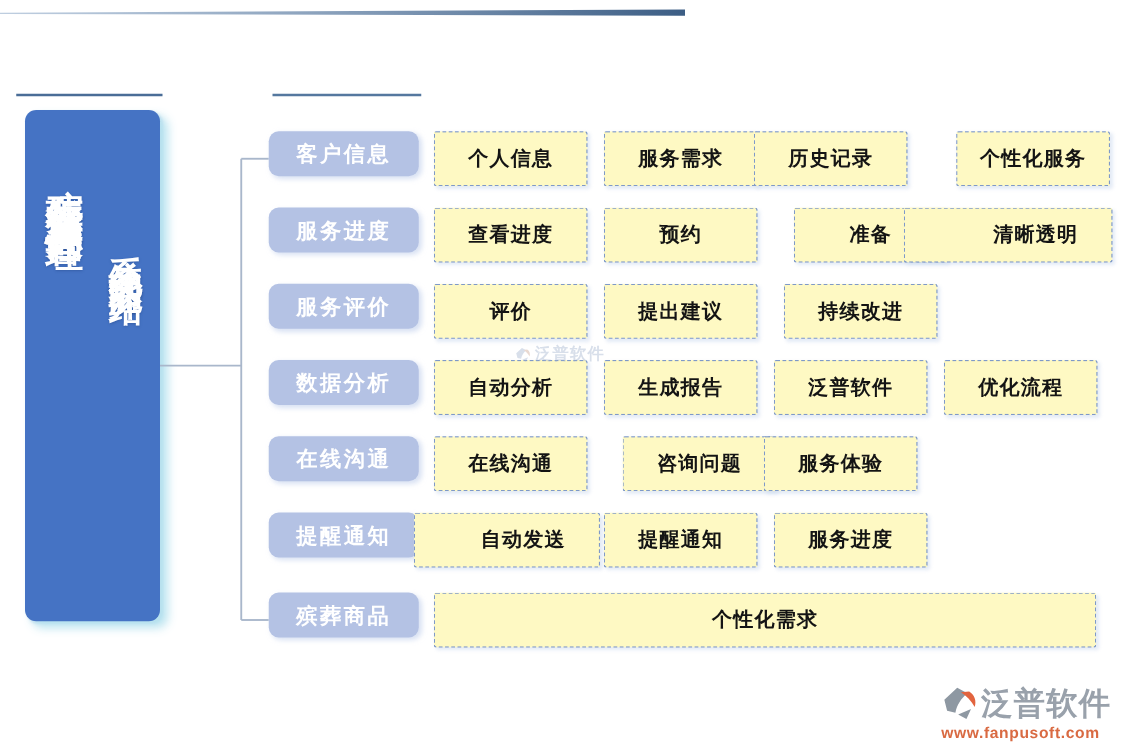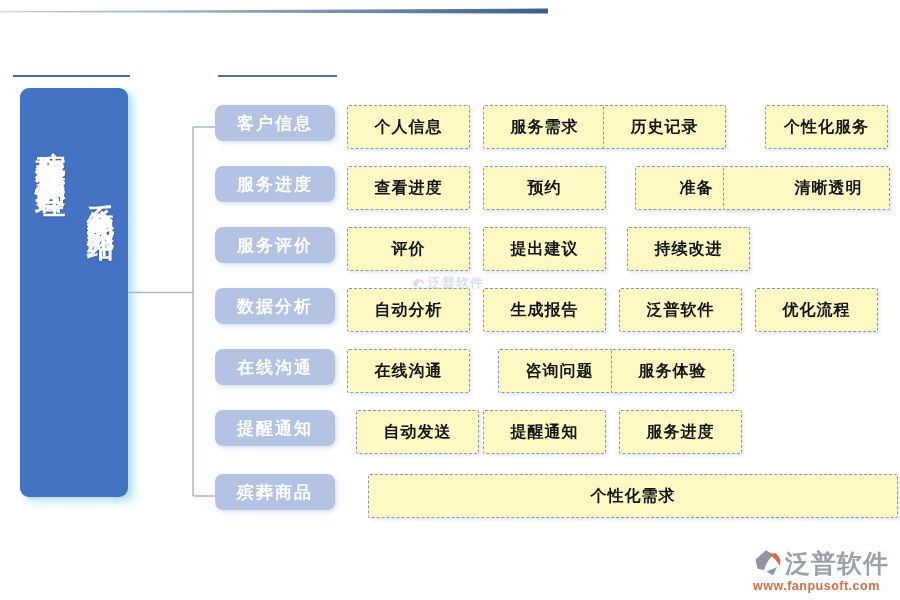--- a/index.html
+++ b/index.html
@@ -50,21 +50,21 @@
     display:flex;align-items:center;justify-content:center;
     box-shadow:2px 2px 4px rgba(190,205,235,0.6);
   }
   .feat-box{
     position:absolute;top:0;width:121px;height:42px;
     background:#fef9c3;border:1px dashed var(--dashed_border);border-radius:2px;
     color:var(--box_text);font-size:16px;font-weight:bold;letter-spacing:1px;
     display:flex;align-items:center;justify-content:center;
     box-shadow:2px 2px 3px rgba(195,210,235,0.45);
   }
-  .feat-box.wide{width:528px;margin-left:21px;}
+  .feat-box.wide{width:528px;}
 
   
   #watermark{
     position:absolute;left:412px;top:274px;opacity:0.4;
     display:flex;align-items:center;gap:3px;pointer-events:none;
   }
   #watermark .wm-text{font-size:13px;font-weight:bold;color:#9fb0cc;letter-spacing:1px;}
 
   
   #logo{position:absolute;left:753px;top:548px;width:142px;}
@@ -132,21 +132,21 @@
         <div class="feat-box" style="left: 540px;">优化流程</div>
       </div>
       <div class="row" style="top: 349px;">
         <div class="cat-btn">在线沟通</div>
         <div class="feat-box" style="left: 132px;">在线沟通</div>
         <div class="feat-box" style="left: 268px; margin-left: 15px;">咨询问题</div>
         <div class="feat-box" style="left: 396px;">服务体验</div>
       </div>
       <div class="row" style="top: 410px;">
         <div class="cat-btn">提醒通知</div>
-        <div class="feat-box" style="left: 141px;">自动发送</div>
+        <div class="feat-box" style="left: 116px; padding-left: 26px;">自动发送</div>
         <div class="feat-box" style="left: 268px;">提醒通知</div>
         <div class="feat-box" style="left: 404px;">服务进度</div>
       </div>
       <div class="row" style="top: 474px;">
         <div class="cat-btn">殡葬商品</div>
         <div class="feat-box wide" style="left: 132px;">个性化需求</div>
       </div>
     </div>
 
   <div id="watermark">

